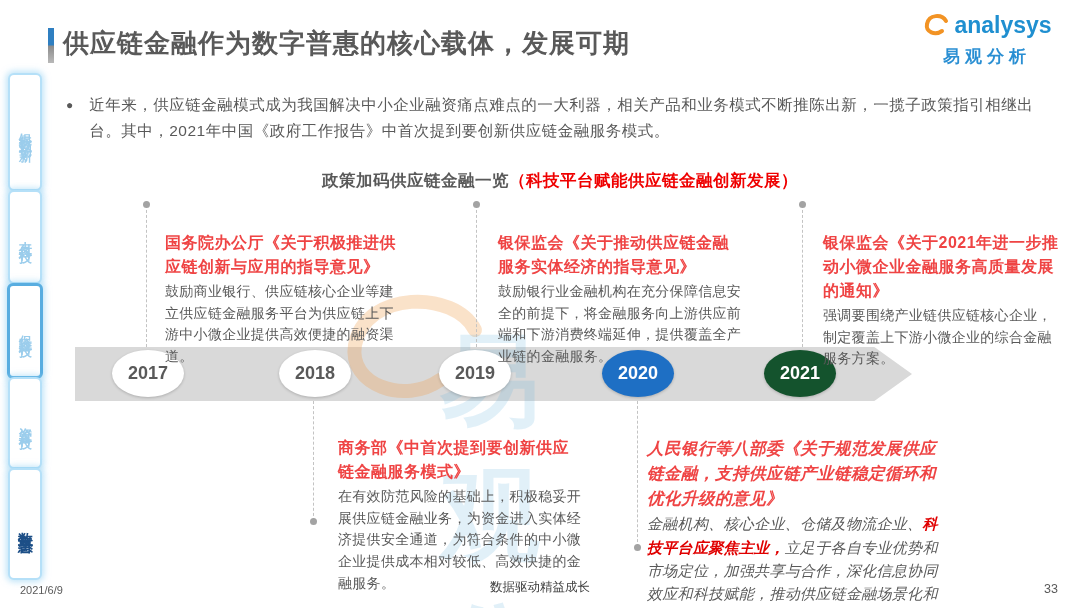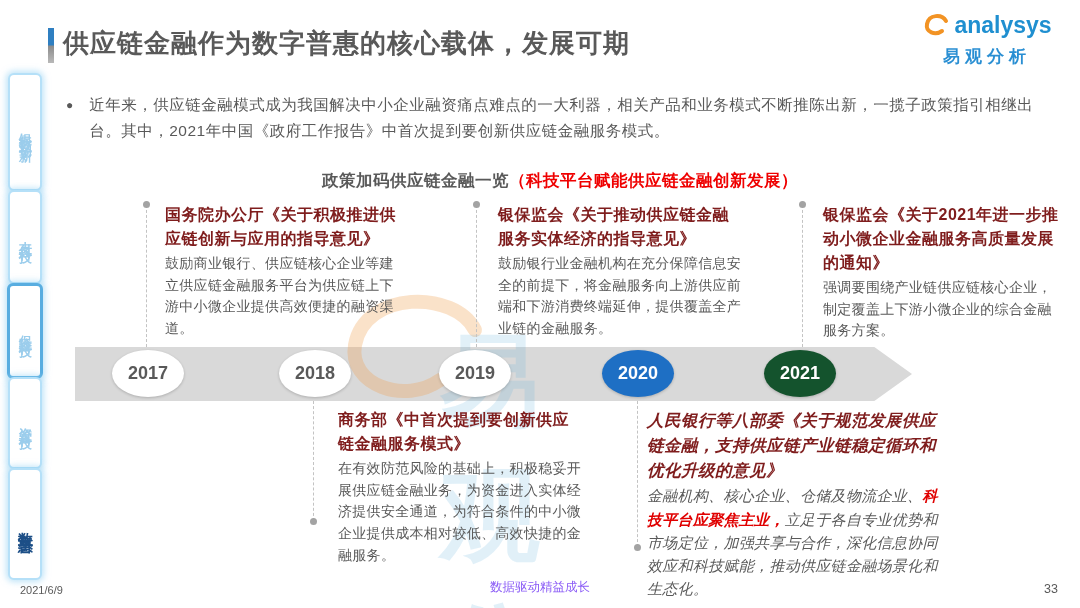--- a/index.html
+++ b/index.html
@@ -70,37 +70,37 @@
   .year-pill.red{background:#14532d;color:#ffffff;}
 
   .connector{position:absolute;width:0;border-left:1px dashed #c3c3c3;z-index:1;}
   .connector .dot{
     position:absolute;left:-4px;width:7px;height:7px;border-radius:50%;background:#a3a3a3;
   }
   .connector.top .dot{top:-4px;}
   .connector.bottom .dot{bottom:-4px;}
 
   .event{position:absolute;z-index:2;}
-  .event-title{font-size:16px;font-weight:bold;color:#7f1d1d;line-height:1.5;letter-spacing:.5px;}
+  .event-title{font-size:16px;font-weight:bold;color:#ef4444;line-height:1.5;letter-spacing:.5px;margin-top:28px;}
   .event-body{font-size:14px;color:#595959;line-height:1.55;margin-top:2px;letter-spacing:.3px;}
   .event.big .event-title{font-size:16.5px;}
   .event.big .event-body{font-size:15px;}
   .red-em{color:#e00000;font-weight:bold;}
 
   
   .watermark{position:absolute;z-index:1;pointer-events:none;}
   .wm-text{
     position:absolute;left:440px;top:315px;
     font-size:100px;font-weight:bold;color:#5fb0dd;opacity:.18;letter-spacing:6px;
   }
   .wm-swirl{position:absolute;left:330px;top:285px;opacity:.3;}
 
   
   .footer-date{position:absolute;left:20px;bottom:12px;font-size:11px;color:#595959;}
-  .footer-motto{position:absolute;left:0;right:0;bottom:12px;text-align:center;font-size:12.5px;color:#8b5cf6;}
+  .footer-motto{position:absolute;left:0;right:0;bottom:12px;text-align:center;font-size:12.5px;color:#404040;}
   .footer-page{position:absolute;right:22px;bottom:12px;font-size:12.5px;color:#595959;}
 </style>
 </head>
 <body>
 
 <div class="slide">
 
   <div class="tab" style="top:73px;height:114px;">银行数字创新</div>
   <div class="tab" style="top:190px;height:90px;">支付科技</div>
   <div class="tab strong" style="top:283px;height:90px;">保险科技</div>

